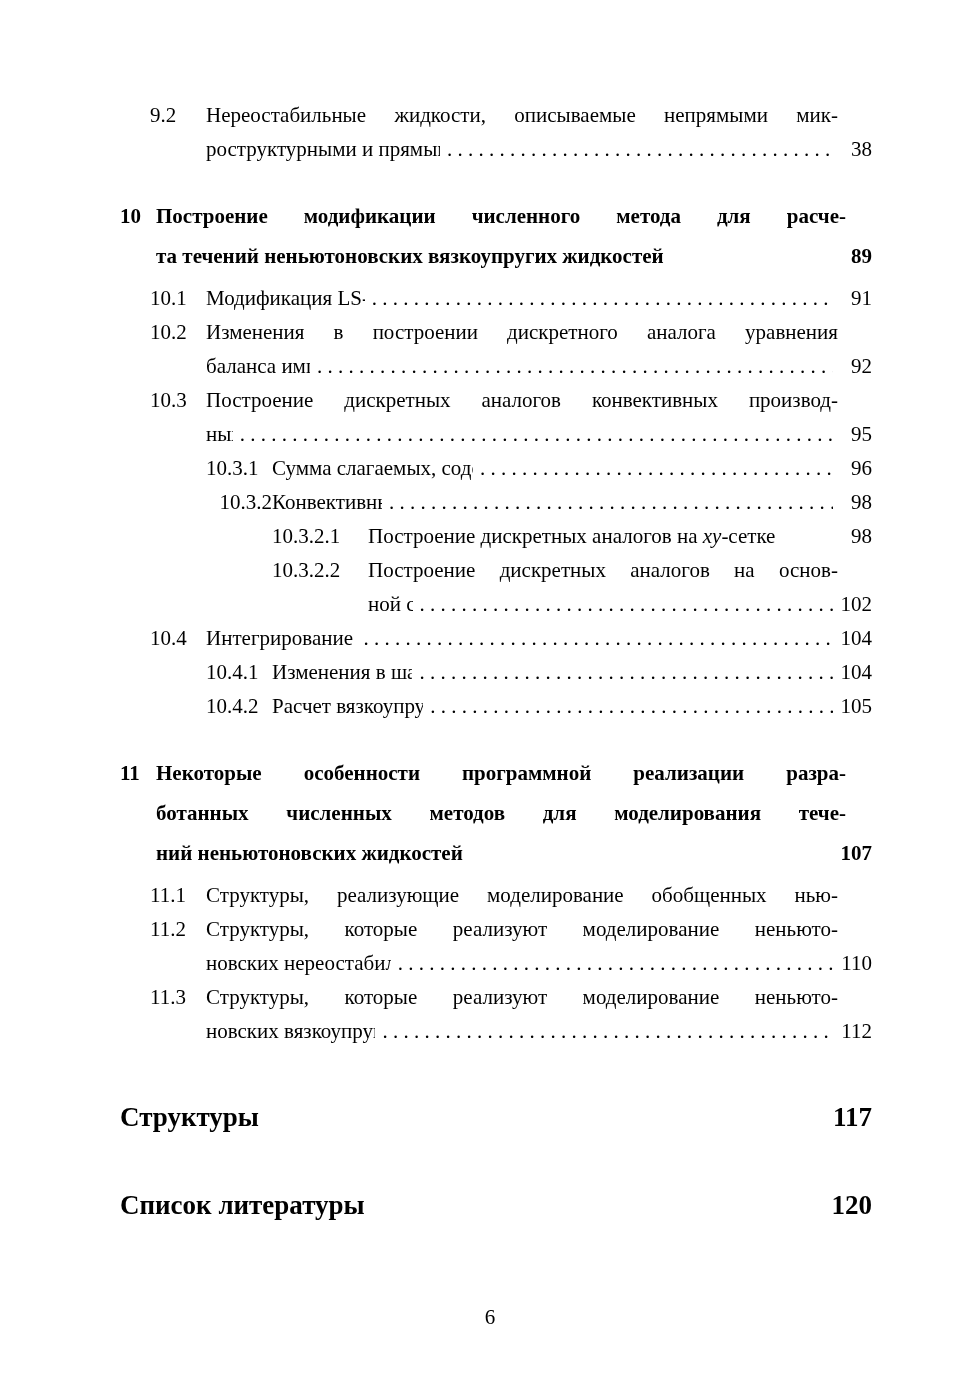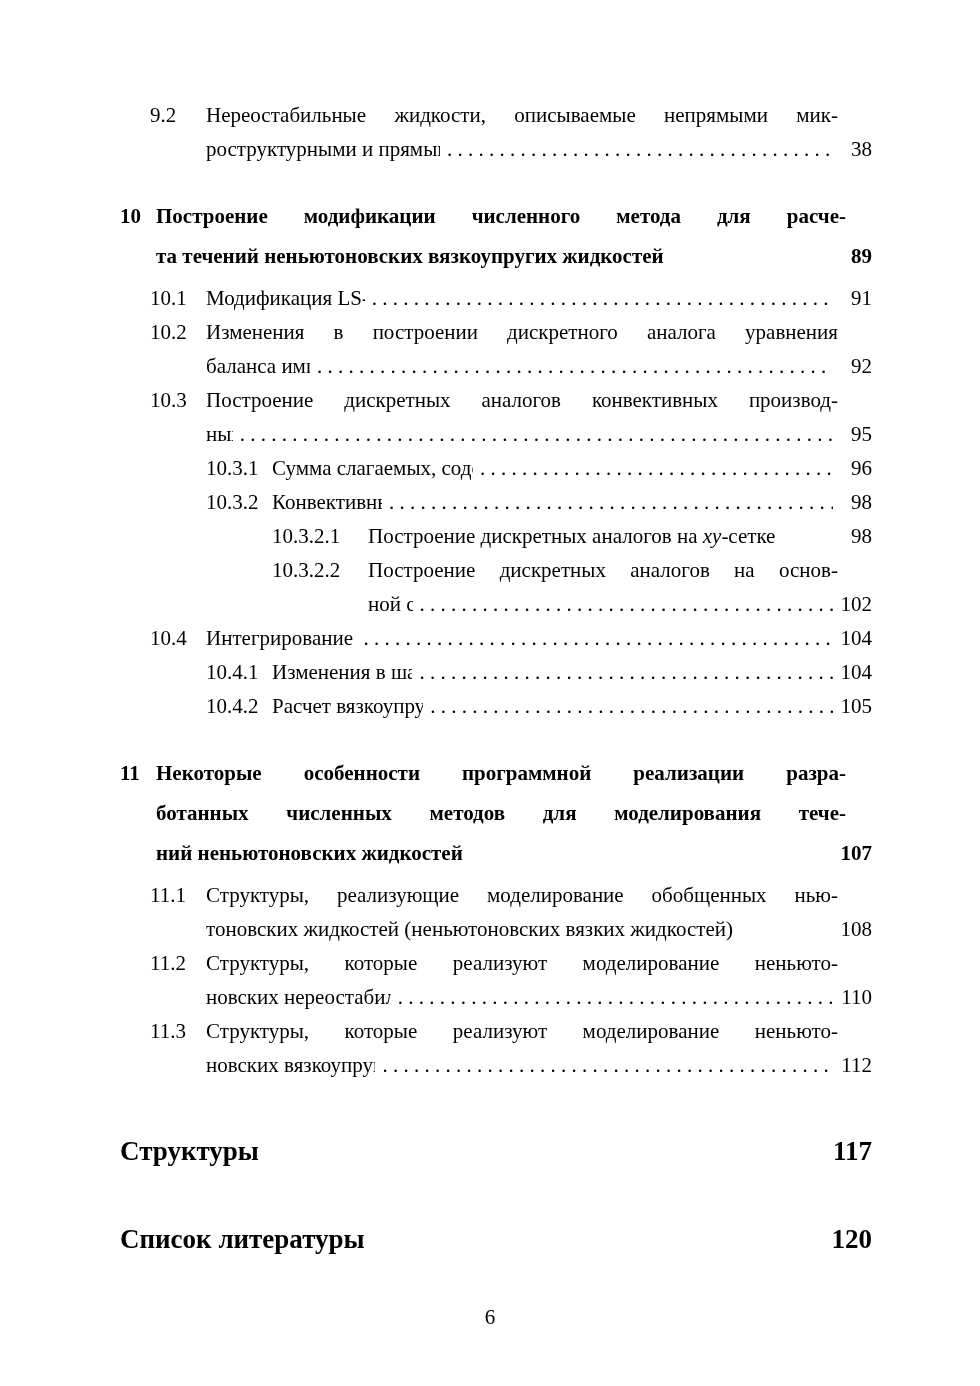--- a/index.html
+++ b/index.html
@@ -107,21 +107,21 @@
         <div class="entry subsection" style="margin-left: 86px;">
           <div class="line last">
             <span class="num" style="min-width: 66px;">10.3.1</span>
             <span class="txt">Сумма слагаемых, содержащих градиент скорости</span>
             <span class="leader dots"></span>
             <span class="pg">96</span>
           </div>
         </div>
         <div class="entry subsection" style="margin-left: 86px;">
           <div class="line last">
-            <span class="num" style="min-width: 66px;">10.3.2</span>
+            <span class="num" style="min-width: 66px; text-align: right;">10.3.2</span>
             <span class="txt">Конвективные потоки</span>
             <span class="leader dots"></span>
             <span class="pg">98</span>
           </div>
         </div>
         <div class="entry subsubsection" style="margin-left: 152px;">
           <div class="line last">
             <span class="num" style="min-width: 96px;">10.3.2.1</span>
             <span class="txt"><span>Построение дискретных аналогов на </span><i>xy</i><span>-сетке</span></span>
             <span class="leader"></span>
@@ -164,25 +164,20 @@
           <div class="line wrap"><span class="num" style="min-width: 36px;">11</span><span class="txt">Некоторые особенности программной реализации разра-</span></div>
           <div class="line wrap" style="padding-left: 36px;"><span class="txt">ботанных численных методов для моделирования тече-</span></div>
           <div class="line last" style="padding-left: 36px;">
             <span class="txt">ний неньютоновских жидкостей</span>
             <span class="leader"></span>
             <span class="pg">107</span>
           </div>
         </div>
         <div class="entry section" style="margin-left: 30px;">
           <div class="line wrap"><span class="num" style="min-width: 56px;">11.1</span><span class="txt">Структуры, реализующие моделирование обобщенных нью-</span></div>
-          <div class="line last" style="padding-left: 56px;">
-            <span class="txt">тоновских жидкостей (неньютоновских вязких жидкостей)</span>
-            <span class="leader"></span>
-            <span class="pg">108</span>
-          </div>
         </div>
         <div class="entry section" style="margin-left: 30px;">
           <div class="line wrap"><span class="num" style="min-width: 56px;">11.2</span><span class="txt">Структуры, которые реализуют моделирование неньюто-</span></div>
           <div class="line last" style="padding-left: 56px;">
             <span class="txt">новских нереостабильных жидкостей</span>
             <span class="leader dots"></span>
             <span class="pg">110</span>
           </div>
         </div>
         <div class="entry section" style="margin-left: 30px;">

